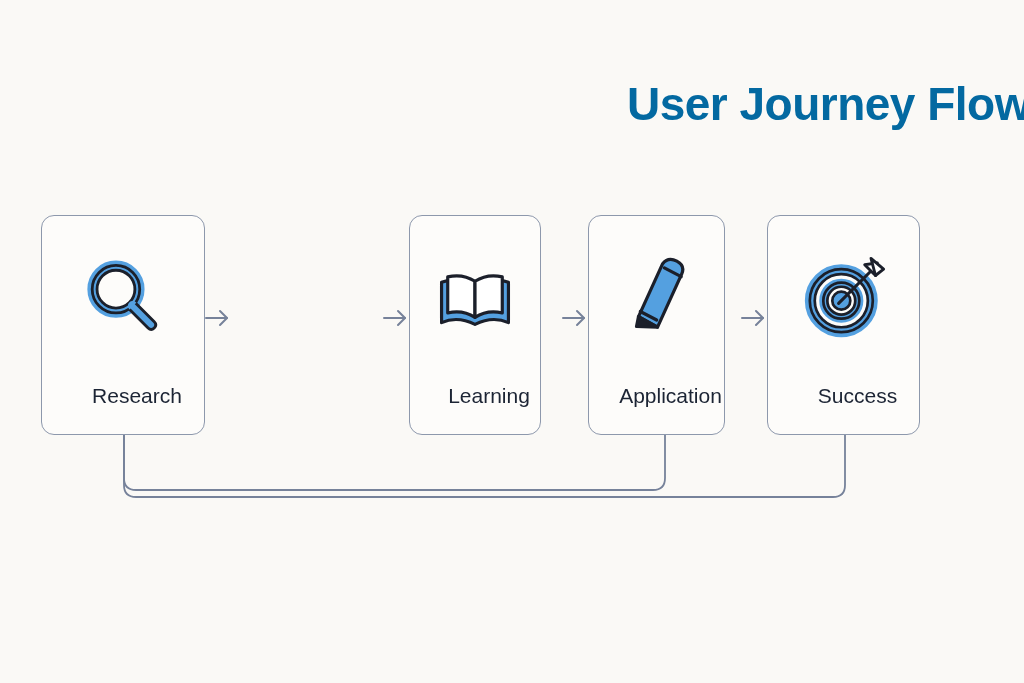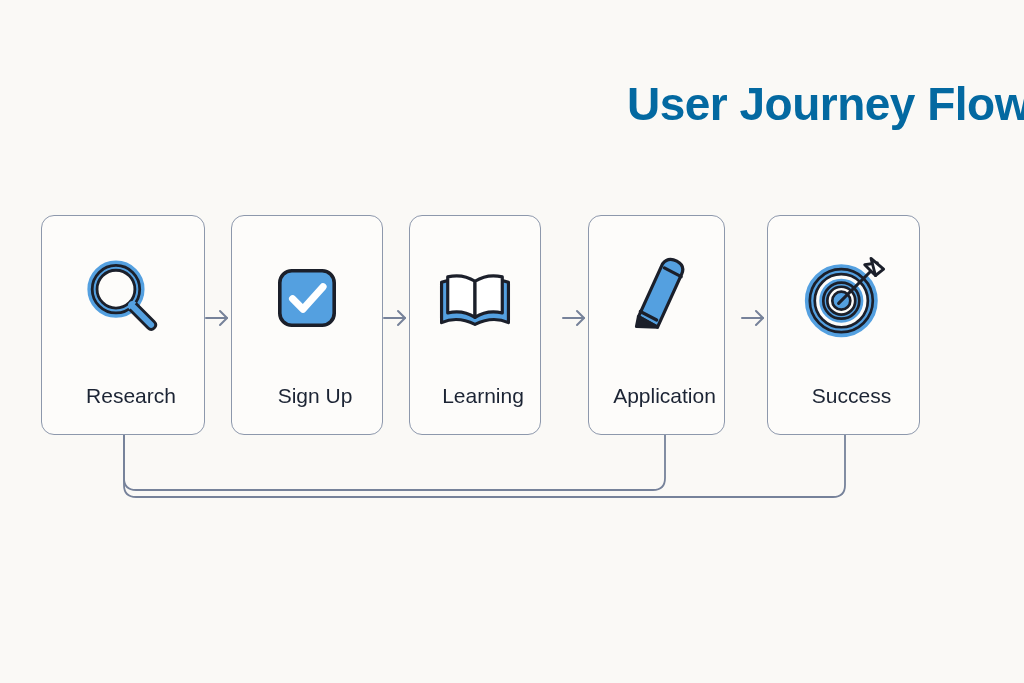--- a/index.html
+++ b/index.html
@@ -65,21 +65,21 @@
     display: flex;
     align-items: center;
     justify-content: center;
   }
 
   .card-icon svg { display: block; }
 
   .card-label {
     position: absolute;
     bottom: 26px;
-    left: 8px;
+    left: 14px;
     width: 100%;
     text-align: center;
     font-size: 21px;
     color: #1c2434;
     white-space: nowrap;
   }
 
   .step-arrow {
     position: absolute;
     top: 303px;
@@ -110,29 +110,20 @@
         <circle cx="42" cy="40" r="27" fill="none" stroke="#1b1f2a" stroke-width="3.2"></circle>
         <circle cx="42" cy="40" r="21.5" fill="none" stroke="#1b1f2a" stroke-width="3.2"></circle>
         <line x1="61" y1="59" x2="82" y2="80" stroke="#54a0e0" stroke-width="11" stroke-linecap="round"></line>
         <line x1="61" y1="59" x2="82" y2="80" stroke="#1b1f2a" stroke-width="3.2" stroke-linecap="round" opacity="0"></line>
         <path d="M 57.5 63 L 78.5 84 Q 82 87.5 85.5 84 Q 89 80.5 85.5 77 L 64.5 56" fill="none" stroke="#1b1f2a" stroke-width="3.2" stroke-linejoin="round"></path>
       </svg>
     </div>
     <div class="card-label">Research</div>
   </div>
 
-  <div class="step-card" style="left:231px; width:152px;">
-    <div class="card-icon">
-      <svg viewBox="0 0 100 100" width="80" height="80">
-        <rect x="16" y="16" width="68" height="68" rx="15" ry="15" fill="#54a0e0" stroke="#1b1f2a" stroke-width="4.5"></rect>
-        <path d="M 32 51 L 45 64 L 70 36" fill="none" stroke="#ffffff" stroke-width="9" stroke-linecap="round" stroke-linejoin="round"></path>
-      </svg>
-    </div>
-    <div class="card-label">Sign Up</div>
-  </div>
 
   <div class="step-card" style="left:409px; width:132px;">
     <div class="card-icon">
       <svg viewBox="0 0 100 100" width="88" height="88">
 
         <path d="M 12 32 L 12 78 Q 30 70 50 80 Q 70 70 88 78 L 88 32 Q 70 26 50 34 Q 30 26 12 32 Z" fill="#54a0e0" stroke="#1b1f2a" stroke-width="3.6" stroke-linejoin="round"></path>
 
         <path d="M 19 26 Q 36 22 50 31 L 50 72 Q 36 63 19 67 Z" fill="#ffffff" stroke="#1b1f2a" stroke-width="3.6" stroke-linejoin="round"></path>
         <path d="M 81 26 Q 64 22 50 31 L 50 72 Q 64 63 81 67 Z" fill="#ffffff" stroke="#1b1f2a" stroke-width="3.6" stroke-linejoin="round"></path>
       </svg>

